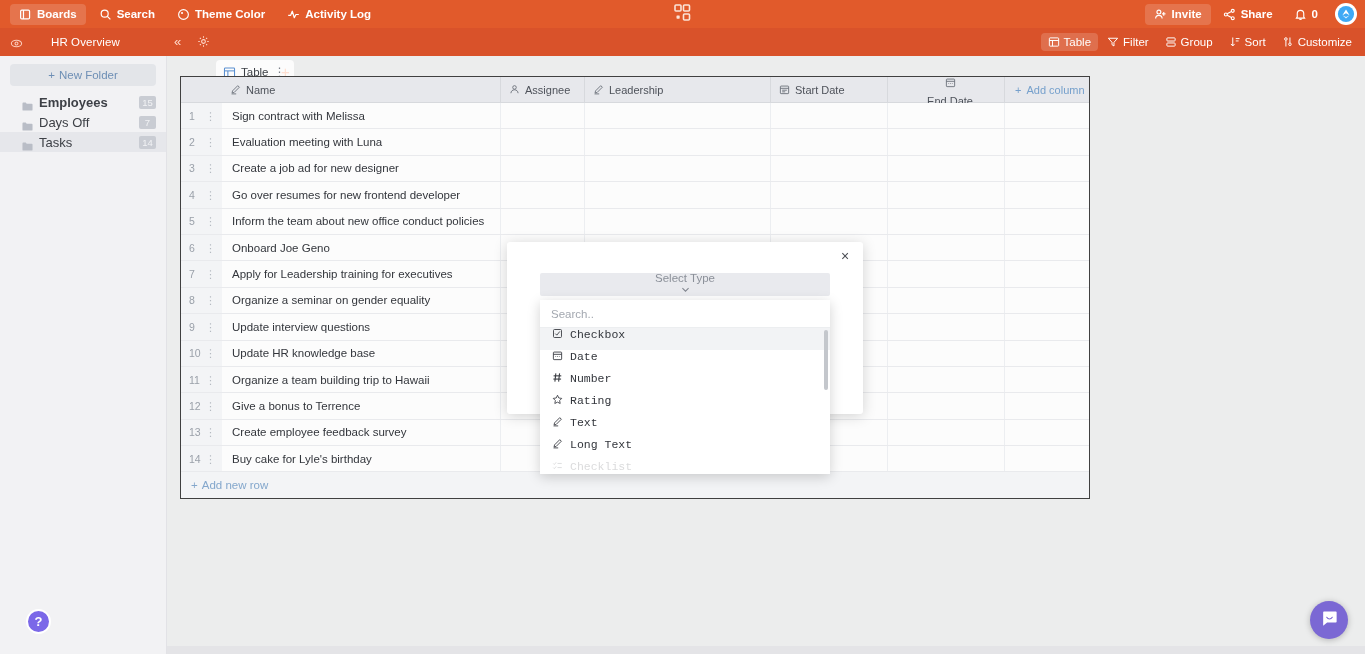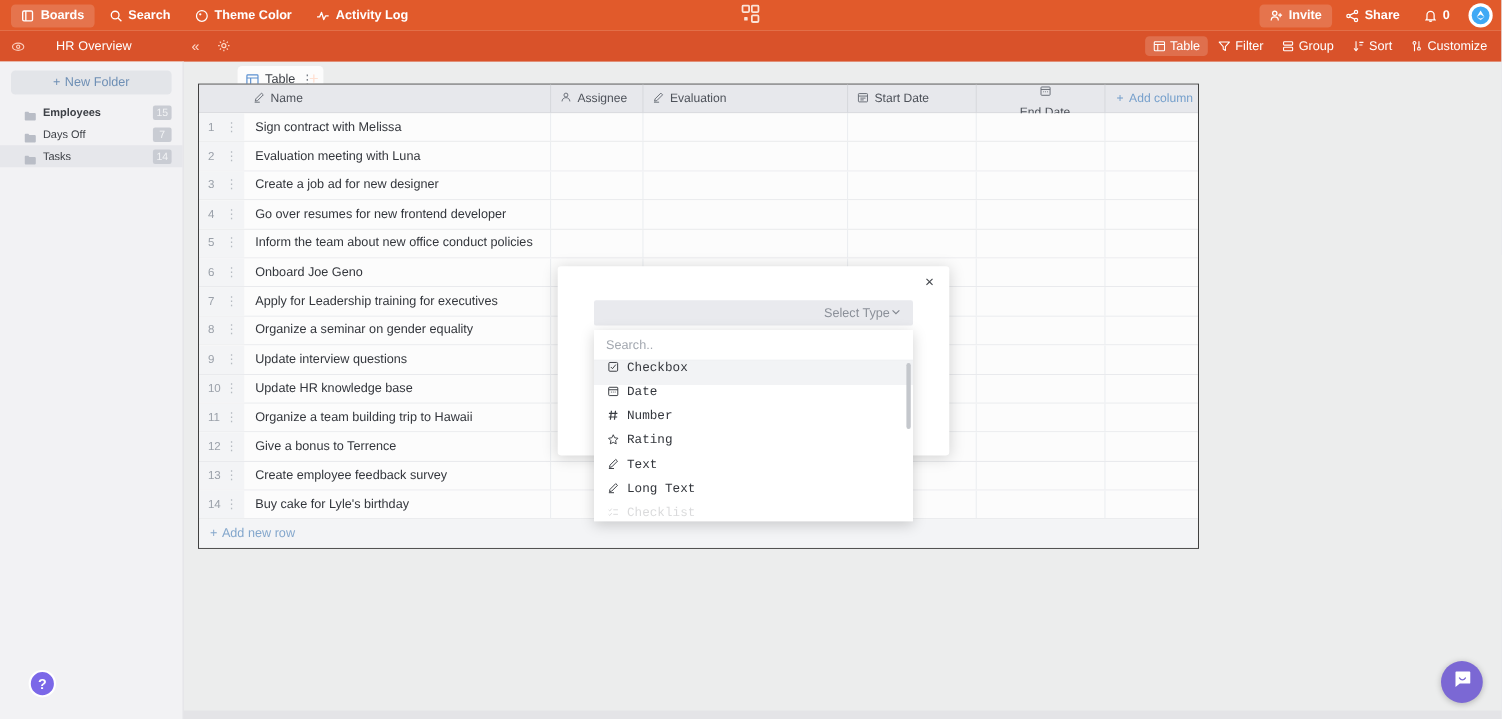--- a/index.html
+++ b/index.html
@@ -100,21 +100,21 @@
     background: #e3e5e9; border-radius: 4px;
     display: flex; align-items: center; justify-content: center; gap: 4px;
     color: #6e8fb5; font-size: 11.5px; cursor: pointer;
   }
   .folder-row {
     display: flex; align-items: center; height: 20px;
     padding: 0 10px 0 22px; cursor: pointer;
   }
   .folder-row.sel { background: #e6e7eb; }
   .folder-ico { width: 11px; height: 10px; margin-right: 6px; flex:0 0 auto; }
-  .folder-name { font-size: 10px; color: #3d4046; flex: 1; }
+  .folder-name { font-size: 13px; color: #3d4046; flex: 1; }
   .folder-name.bold { font-weight: bold; }
   .folder-count {
     min-width: 17px; height: 13px; padding: 0 3px;
     background: #c9ccd3; border-radius: 2px; color: #f2f3f5;
     font-size: 9.5px; display: flex; align-items: center; justify-content: center;
   }
 
   .help-btn {
     position: absolute; left: 26px; bottom: 20px;
     width: 25px; height: 25px; border-radius: 50%;
@@ -188,22 +188,22 @@
   .modal-close {
     position: absolute; right: 10px; top: 6px;
     width: 16px; height: 16px;
     color: #4a4d53; font-size: 14px; line-height: 16px;
     display: flex; align-items: center; justify-content: center; cursor: pointer;
   }
   .select-type {
     position: absolute; left: 33px; top: 31px;
     width: 290px; height: 23px;
     background: #e9eaee; border-radius: 2px;
-    display: flex; align-items: center; justify-content: flex-end;
-    padding: 0 10px; cursor: pointer;
+    display: flex; align-items: center; justify-content: center;
+    padding: 0 10px; cursor: pointer; flex-direction: column;
   }
   .select-type .st-label { font-size: 11.5px; color: #8b9099; }
   .select-type .chev { color: #7a7f88; font-size: 11px; line-height: 11px; }
 
   .dropdown {
     position: absolute; left: 540px; top: 300px;
     width: 290px; height: 174px;
     background: #ffffff;
     box-shadow: 0 3px 12px rgba(0,0,0,0.18);
     overflow: hidden;
@@ -501,21 +501,21 @@
         <span>Assignee</span>
       </div>
 
       <div class="th c-desc">
         <span>
           <svg viewBox="0 0 16 16" fill="none" stroke="#6a6f78" stroke-width="1.3">
             <path d="M11.3 2.4l2.3 2.3-7.6 7.6-3 .7.7-3z"></path>
               <line x1="2.2" y1="14.4" x2="9" y2="14.4"></line>
           </svg>
         </span>
-        <span>Evaluation</span>
+        <span>Leadership</span>
       </div>
 
       <div class="th c-start">
         <span>
           <svg viewBox="0 0 16 16" fill="none" stroke="#6a6f78" stroke-width="1.3">
             <rect x="2" y="3" width="12" height="11" rx="1"></rect>
               <line x1="2" y1="6.3" x2="14" y2="6.3"></line>
             <line x1="4.6" y1="9" x2="11.4" y2="9"></line>
               <line x1="4.6" y1="11.4" x2="9" y2="11.4"></line>
           </svg>

